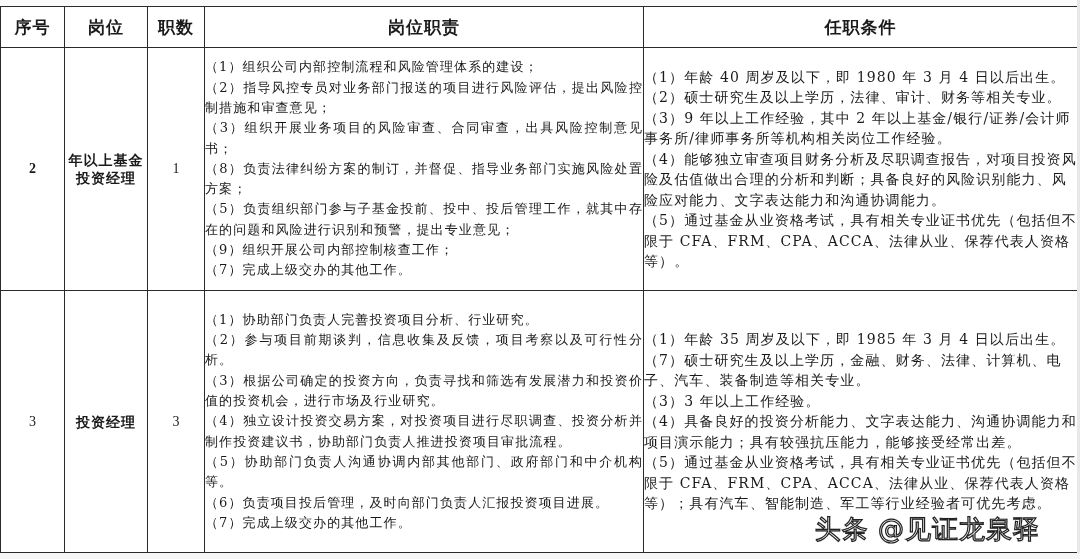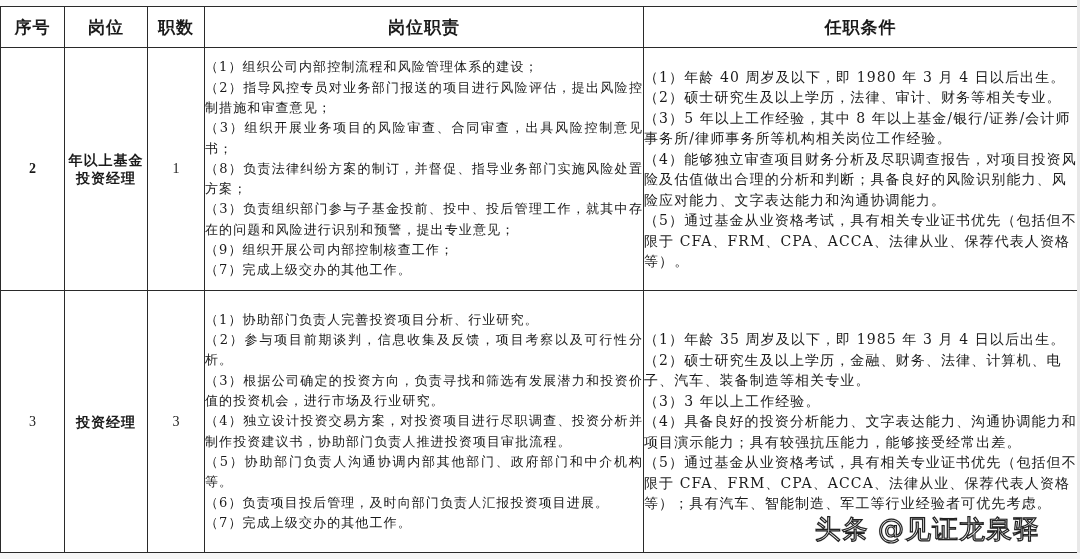--- a/index.html
+++ b/index.html
@@ -138,28 +138,28 @@
       <td class="center pos-name">
         <span class="line-item">年以上基金</span>
         <span class="line-item">投资经理</span>
       </td>
       <td class="center num">1</td>
       <td class="text-cell">
         <span class="line-item">（1）组织公司内部控制流程和风险管理体系的建设；</span>
         <span class="line-item">（2）指导风控专员对业务部门报送的项目进行风险评估，提出风险控制措施和审查意见；</span>
         <span class="line-item">（3）组织开展业务项目的风险审查、合同审查，出具风险控制意见书；</span>
         <span class="line-item">（8）负责法律纠纷方案的制订，并督促、指导业务部门实施风险处置方案；</span>
-        <span class="line-item">（3）负责组织部门参与子基金投前、投中、投后管理工作，就其中存在的问题和风险进行识别和预警，提出专业意见；</span>
+        <span class="line-item">（5）负责组织部门参与子基金投前、投中、投后管理工作，就其中存在的问题和风险进行识别和预警，提出专业意见；</span>
         <span class="line-item">（9）组织开展公司内部控制核查工作；</span>
         <span class="line-item">（7）完成上级交办的其他工作。</span>
       </td>
       <td class="req-cell">
         <span class="line-item">（1）年龄 40 周岁及以下，即 1980 年 3 月 4 日以后出生。</span>
         <span class="line-item">（2）硕士研究生及以上学历，法律、审计、财务等相关专业。</span>
-        <span class="line-item">（3）5 年以上工作经验，其中 8 年以上基金/银行/证券/会计师事务所/律师事务所等机构相关岗位工作经验。</span>
+        <span class="line-item">（3）9 年以上工作经验，其中 2 年以上基金/银行/证券/会计师事务所/律师事务所等机构相关岗位工作经验。</span>
         <span class="line-item">（4）能够独立审查项目财务分析及尽职调查报告，对项目投资风险及估值做出合理的分析和判断；具备良好的风险识别能力、风险应对能力、文字表达能力和沟通协调能力。</span>
         <span class="line-item">（5）通过基金从业资格考试，具有相关专业证书优先（包括但不限于 CFA、FRM、CPA、ACCA、法律从业、保荐代表人资格等）。</span>
       </td>
     </tr>
     <tr class="row-3">
       <td class="center num">3</td>
       <td class="center pos-name">
         <span class="line-item">投资经理</span>
       </td>
       <td class="center num">3</td>
@@ -167,21 +167,21 @@
         <span class="line-item">（1）协助部门负责人完善投资项目分析、行业研究。</span>
         <span class="line-item">（2）参与项目前期谈判，信息收集及反馈，项目考察以及可行性分析。</span>
         <span class="line-item">（3）根据公司确定的投资方向，负责寻找和筛选有发展潜力和投资价值的投资机会，进行市场及行业研究。</span>
         <span class="line-item">（4）独立设计投资交易方案，对投资项目进行尽职调查、投资分析并制作投资建议书，协助部门负责人推进投资项目审批流程。</span>
         <span class="line-item">（5）协助部门负责人沟通协调内部其他部门、政府部门和中介机构等。</span>
         <span class="line-item">（6）负责项目投后管理，及时向部门负责人汇报投资项目进展。</span>
         <span class="line-item">（7）完成上级交办的其他工作。</span>
       </td>
       <td class="req-cell">
         <span class="line-item">（1）年龄 35 周岁及以下，即 1985 年 3 月 4 日以后出生。</span>
-        <span class="line-item">（2）硕士研究生及以上学历，金融、财务、法律、计算机、电子、汽车、装备制造等相关专业。</span>
+        <span class="line-item">（7）硕士研究生及以上学历，金融、财务、法律、计算机、电子、汽车、装备制造等相关专业。</span>
         <span class="line-item">（3）3 年以上工作经验。</span>
         <span class="line-item">（4）具备良好的投资分析能力、文字表达能力、沟通协调能力和项目演示能力；具有较强抗压能力，能够接受经常出差。</span>
         <span class="line-item">（5）通过基金从业资格考试，具有相关专业证书优先（包括但不限于 CFA、FRM、CPA、ACCA、法律从业、保荐代表人资格等）；具有汽车、智能制造、军工等行业经验者可优先考虑。</span>
       </td>
     </tr>
   </tbody>
 </table>
 
 <div class="right-shadow"></div>
 <div class="bottom-strip"></div>

